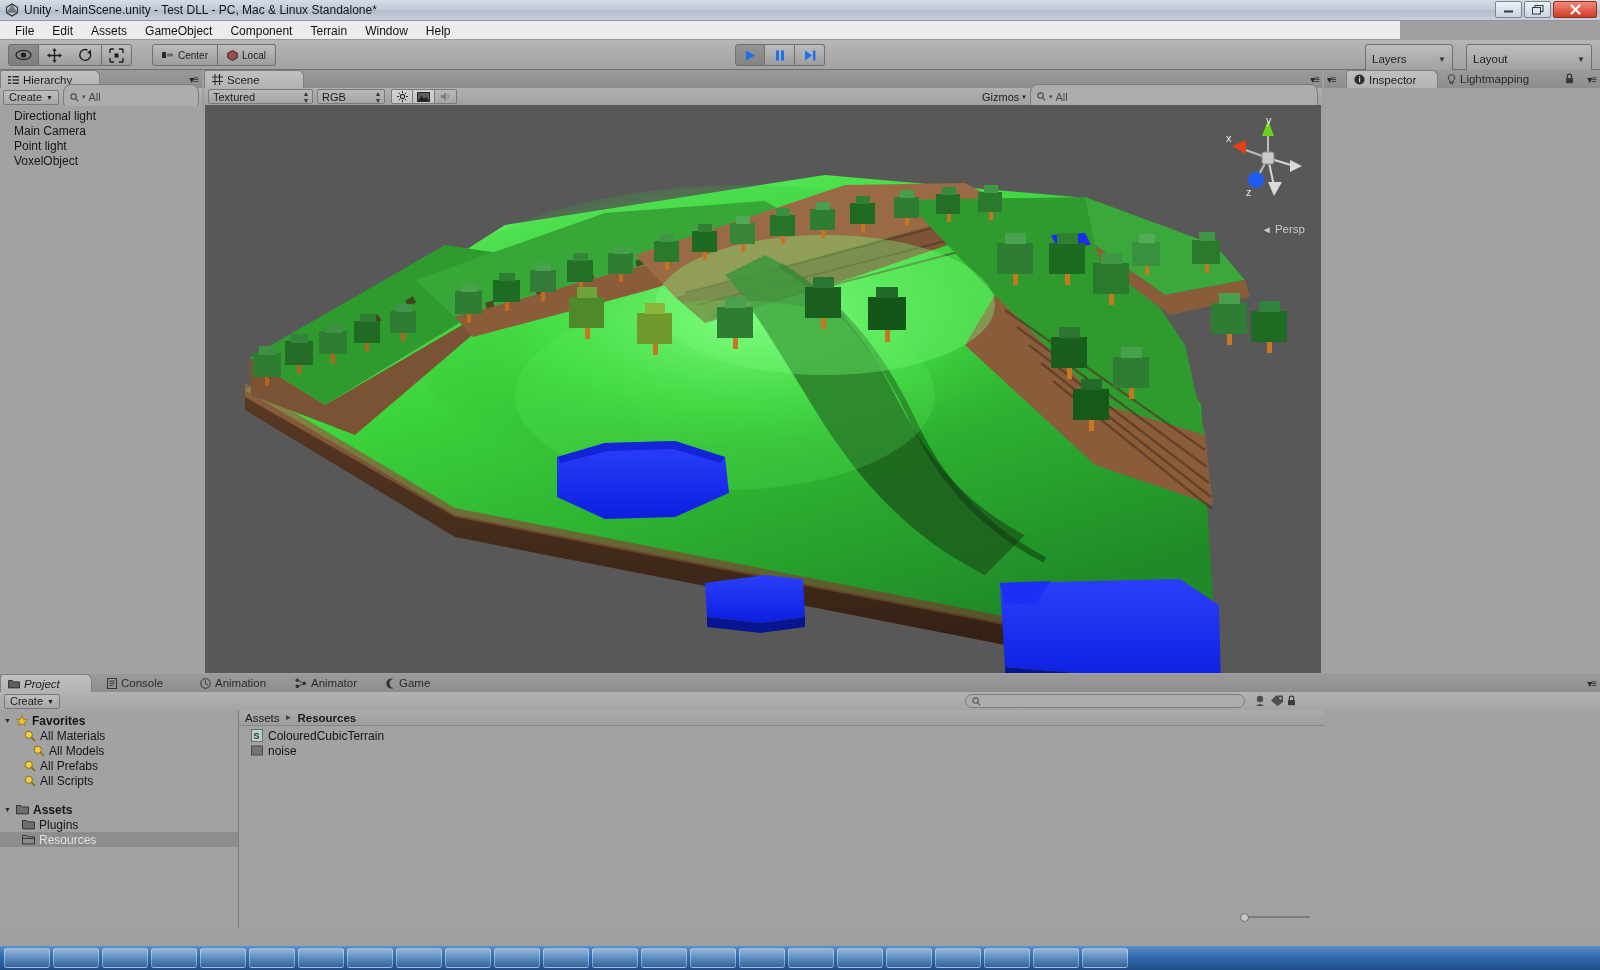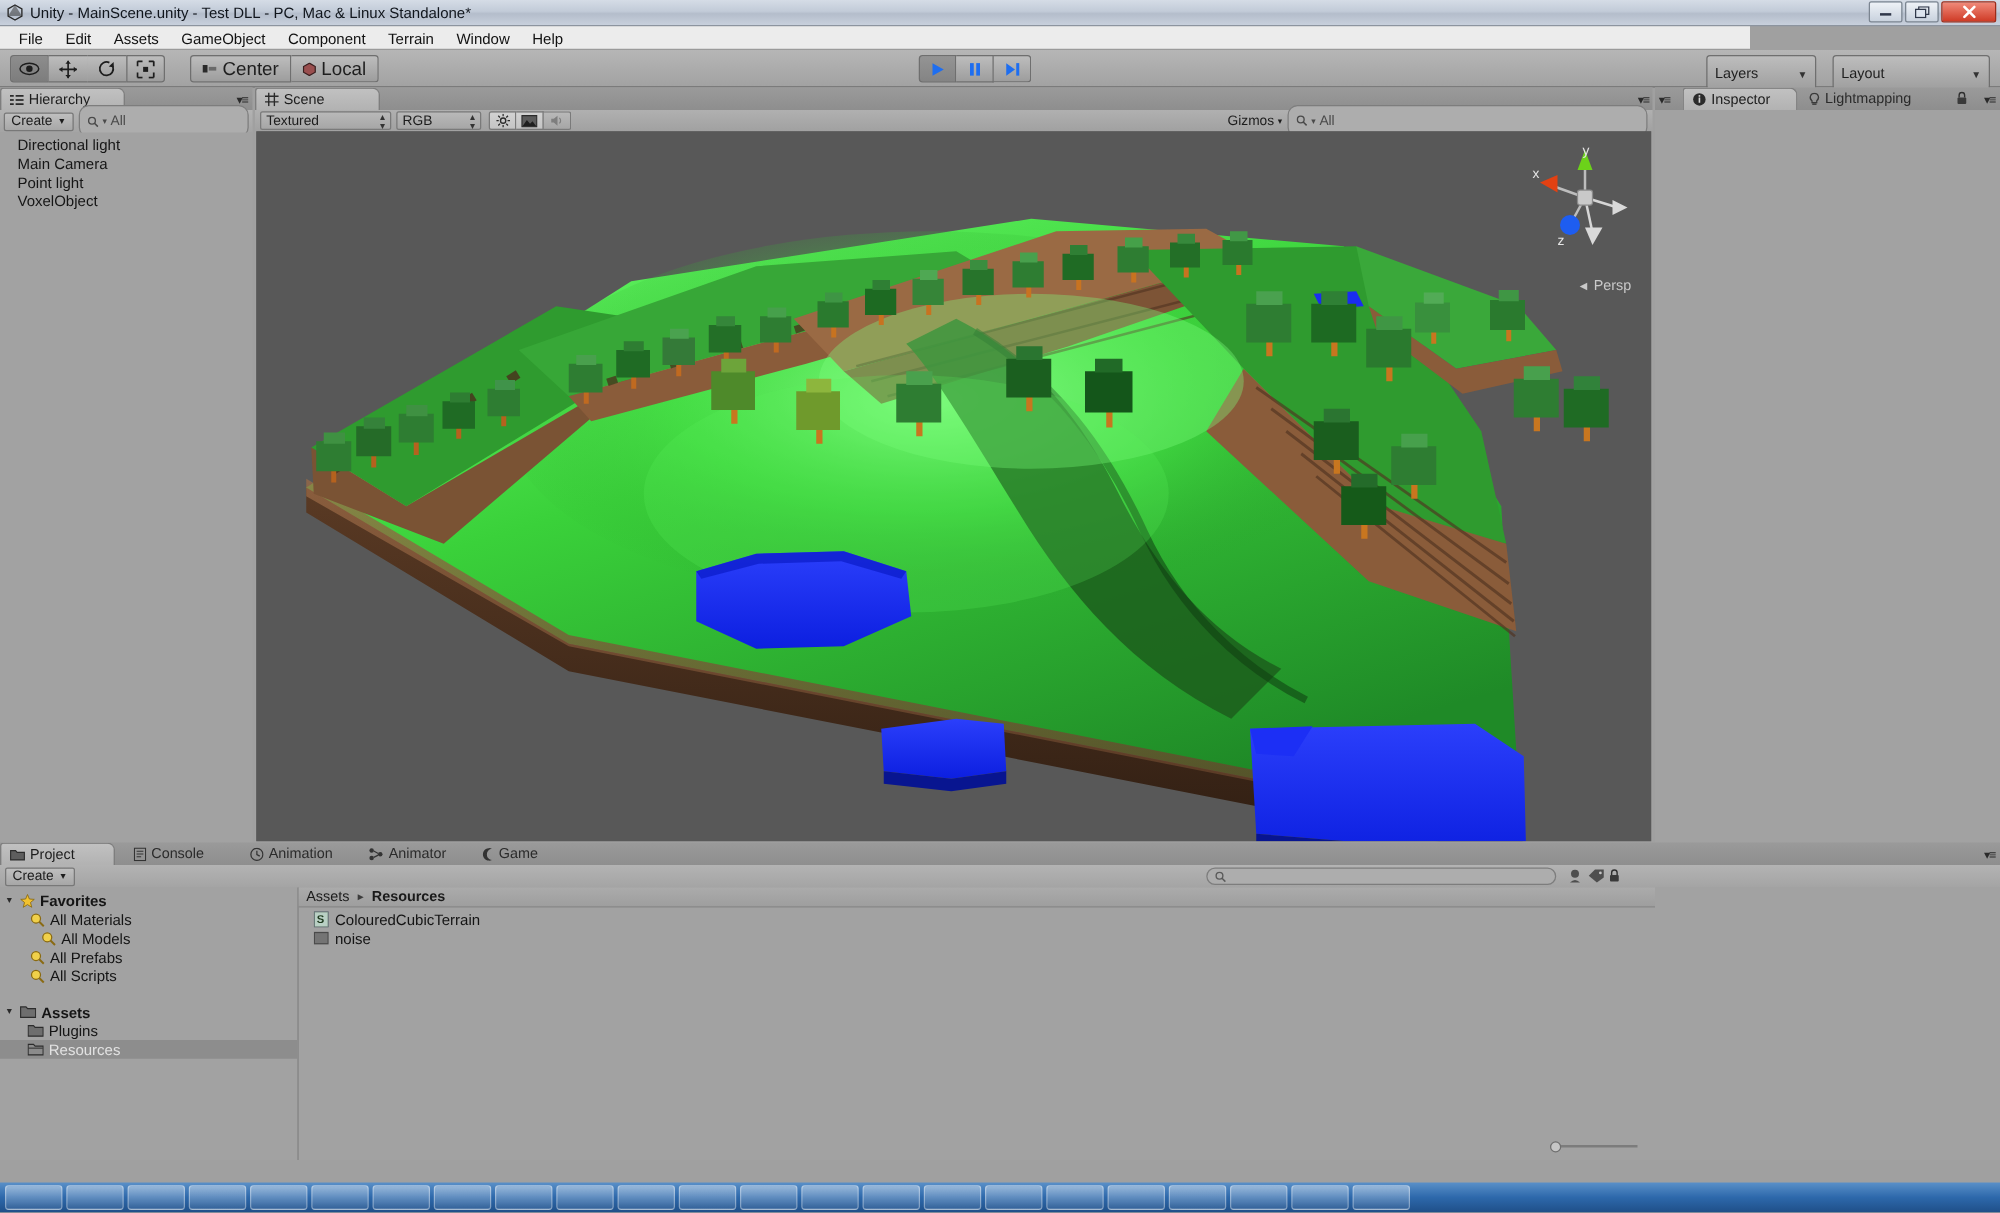--- a/index.html
+++ b/index.html
@@ -63,21 +63,21 @@
   .tbtn.seg-l { border-radius: 3px 0 0 3px; }
   .tbtn.seg-r { border-radius: 0 3px 3px 0; }
   .tbtn.seg-m { border-left: none; border-right: none; }
 
   .pivotgrp { position: absolute; left: 152px; top: 4px; display: flex; }
   .pivotbtn {
     height: 22px; padding: 0 9px;
     background: linear-gradient(to bottom, #bdbdbd, #9d9d9d);
     border: 1px solid #6f6f6f;
     display: flex; align-items: center; gap: 4px;
-    font-size: 15px; color: #1e1e1e;
+    font-size: 10px; color: #1e1e1e;
   }
   .pivotbtn:first-child { border-radius: 3px 0 0 3px; }
   .pivotbtn:last-child { border-radius: 0 3px 3px 0; border-left: none; }
 
   .playgrp { position: absolute; left: 735px; top: 4px; display: flex; }
   .playbtn {
     width: 30px; height: 22px;
     background: linear-gradient(to bottom, #bdbdbd, #9d9d9d);
     border: 1px solid #6f6f6f;
     display: flex; align-items: center; justify-content: center;
@@ -715,21 +715,21 @@
             <rect x="1" y="5" width="7" height="5.2" rx="0.8" fill="#3a3a3a"></rect>
           </svg>
       </div>
       <div class="panel-menu">▾≡</div>
     </div>
     <div class="insp-body"></div>
   </div>
 
   <div class="panel" id="project">
     <div class="panel-head" style="width:1600px;">
-      <div class="tab active" style="left:0;width:92px;">
+      <div class="tab active" style="left:0;width:92px;font-style:italic;">
         <svg width="12" height="10" viewBox="0 0 12 10">
             <path d="M0.5 1.5 h4 l1.2 1.4 h5.8 v6 h-11 z" fill="#5e5e5e" stroke="#2c2c2c" stroke-width="0.9"></path>
           </svg>
         <span>Project</span>
       </div>
       <div class="tab inactive" style="left:100px;">
         <svg width="10" height="11" viewBox="0 0 10 11">
             <rect x="0.5" y="0.5" width="9" height="10" fill="none" stroke="#333" stroke-width="1"></rect>
             <path d="M2.3 3 h5.4 M2.3 5.2 h5.4 M2.3 7.4 h3.6" stroke="#333" stroke-width="0.9"></path>
           </svg>

